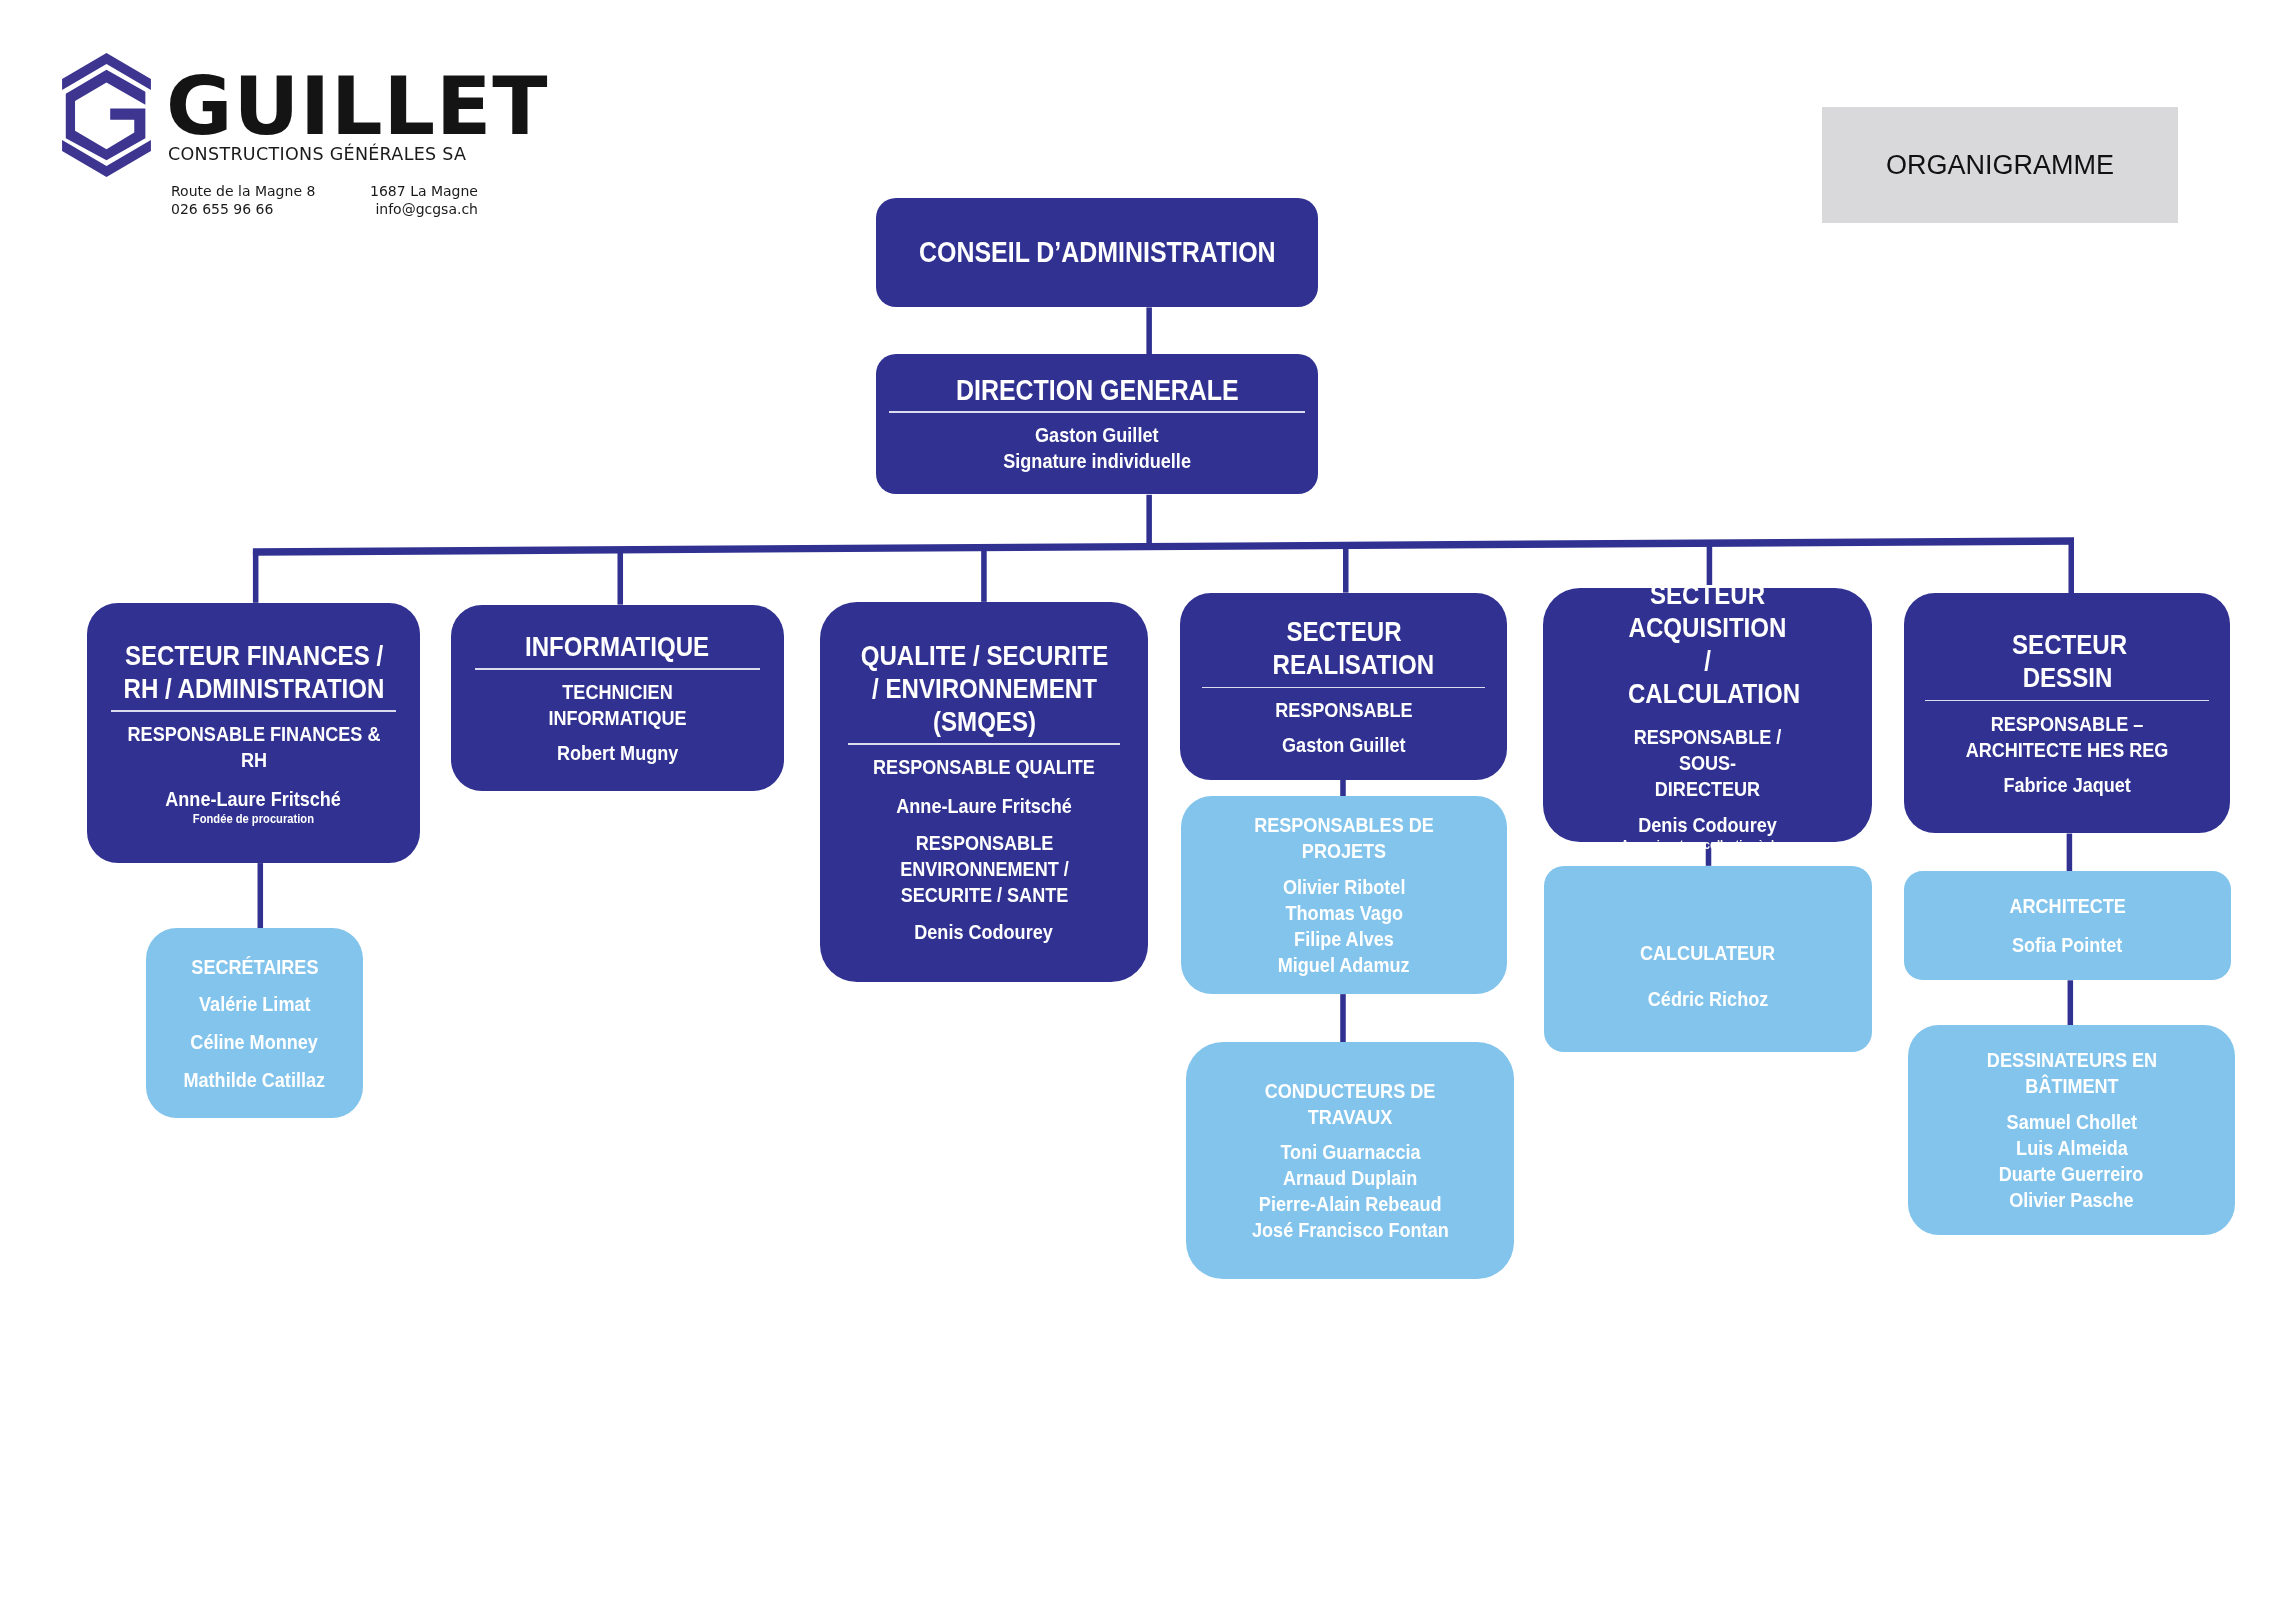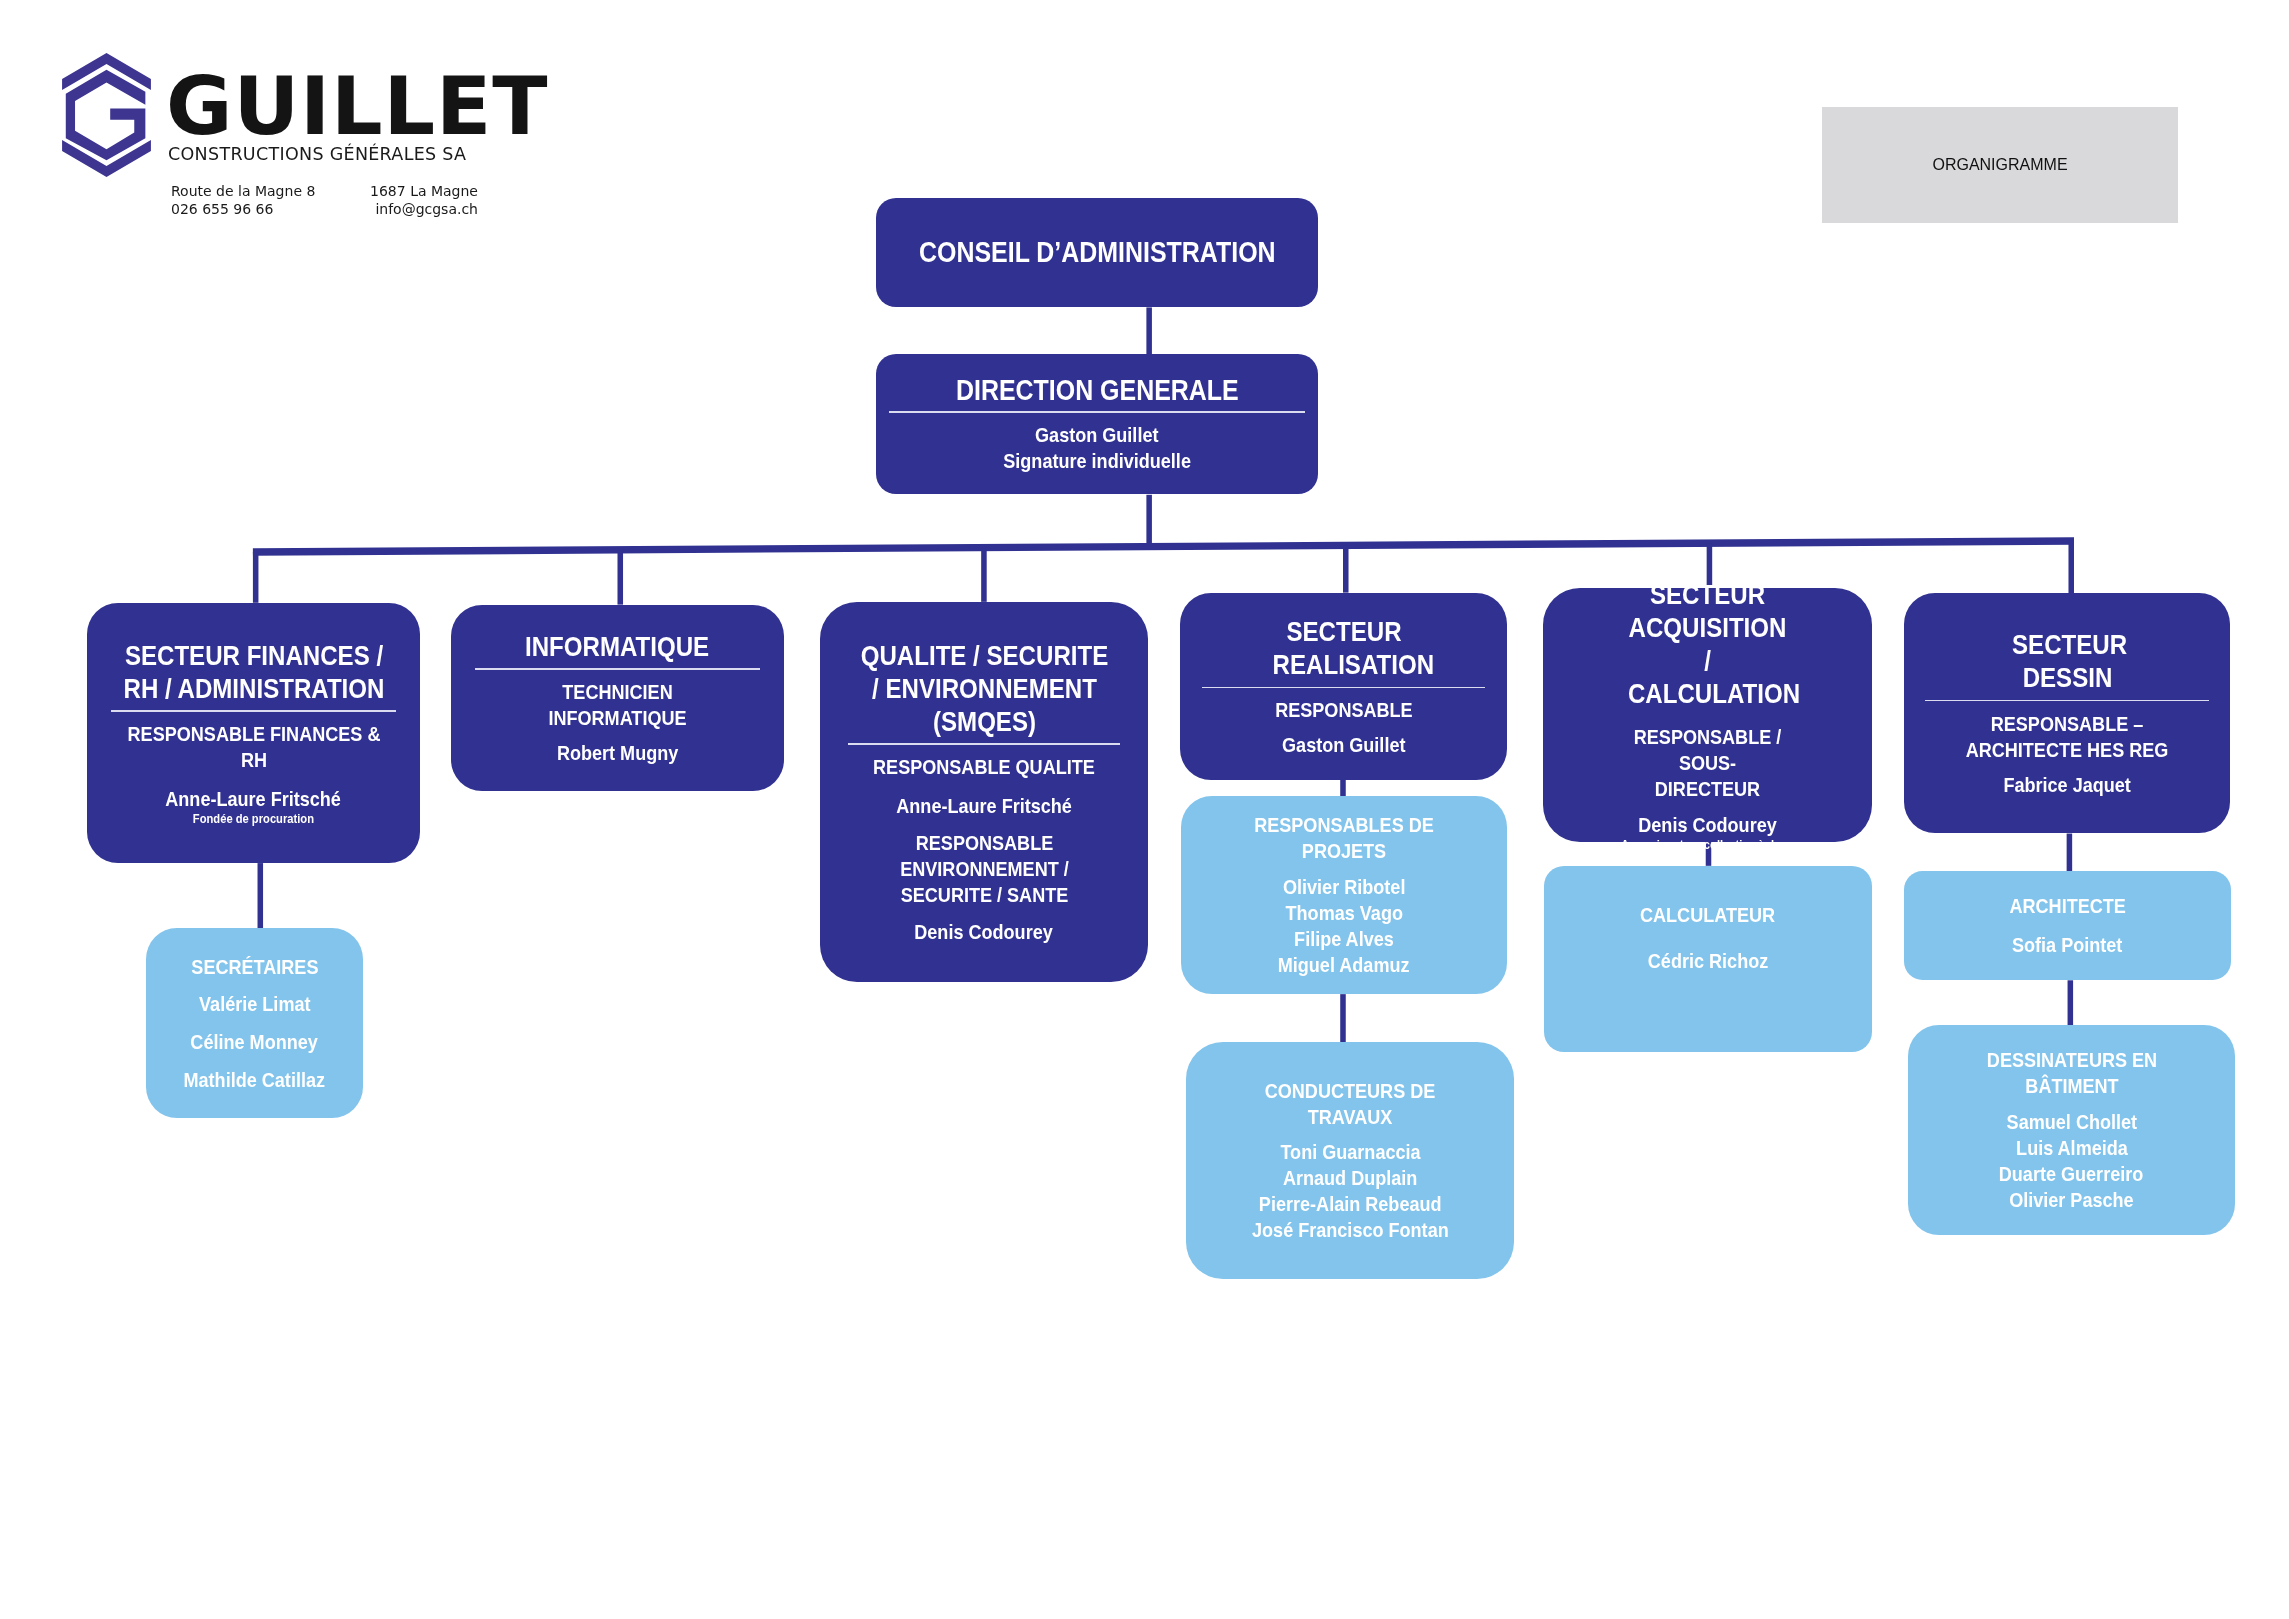--- a/index.html
+++ b/index.html
@@ -16,21 +16,21 @@
   .title { font-size: 28px; line-height: 33px; }
   .title-lg { font-size: 29px; line-height: 33px; }
   .rule { height: 1.8px; background: #dcdcf0; align-self: stretch; margin: 5.5px 0 9.2px 0; }
   .role { font-size: 21px; line-height: 26px; }
   .name { font-size: 21px; line-height: 26px; margin-top: 9.2px; }
   .note { font-size: 13px; line-height: 14.8px; }
   .lt-title { font-size: 21px; line-height: 26px; }
   .lt-name { font-size: 21px; line-height: 26px; }
   .org-box { position: absolute; left: 1822px; top: 107px; width: 356px; height: 116px;
              background: #d9d9db; display: flex; align-items: center; justify-content: center;
-             font-size: 16px; color: #111; font-family: "Liberation Sans", sans-serif; }
+             font-size: 27px; color: #111; font-family: "Liberation Sans", sans-serif; }
   .logo-text { position: absolute; left: 166px; top: 66px; font-size: 81px; font-weight: bold;
                color: #141414; letter-spacing: 0.9px; font-family: "DejaVu Sans", sans-serif; line-height: 81px; }
   .logo-sub { position: absolute; left: 168px; top: 144px; font-size: 17.5px; color: #1a1a1a;
               font-family: "DejaVu Sans", sans-serif; letter-spacing: 0.3px; }
   .addr { position: absolute; font-size: 14px; color: #1a1a1a; line-height: 17.5px;
           font-family: "DejaVu Sans", sans-serif; }
 </style>
 </head>
 <body>
 
@@ -151,21 +151,21 @@
 </div>
 
 <div class="box light" style="left:1186px;top:1042px;width:328px;height:237px;border-radius:37px;">
   <span class="cond lt-title" style="width:222px;">CONDUCTEURS DE TRAVAUX</span>
   <span class="cond lt-name" style="margin-top:9.2px;">Toni Guarnaccia</span>
   <span class="cond lt-name">Arnaud Duplain</span>
   <span class="cond lt-name">Pierre-Alain Rebeaud</span>
   <span class="cond lt-name">José Francisco Fontan</span>
 </div>
 
-<div class="box light" style="left:1544px;top:866px;width:328px;height:186px;border-radius:20px;justify-content:flex-start;padding-top:36px;">
+<div class="box light" style="left:1544px;top:866px;width:328px;height:186px;border-radius:20px;justify-content:flex-start;padding-top:74px;">
   <span class="cond lt-title">CALCULATEUR</span>
   <span class="cond lt-name" style="margin-top:20px;">Cédric Richoz</span>
 </div>
 
 <div class="box light" style="left:1904px;top:871px;width:327px;height:109px;border-radius:18.5px;">
   <span class="cond lt-title">ARCHITECTE</span>
   <span class="cond lt-name" style="margin-top:13px;">Sofia Pointet</span>
 </div>
 
 <div class="box light" style="left:1908px;top:1025px;width:327px;height:210px;">

